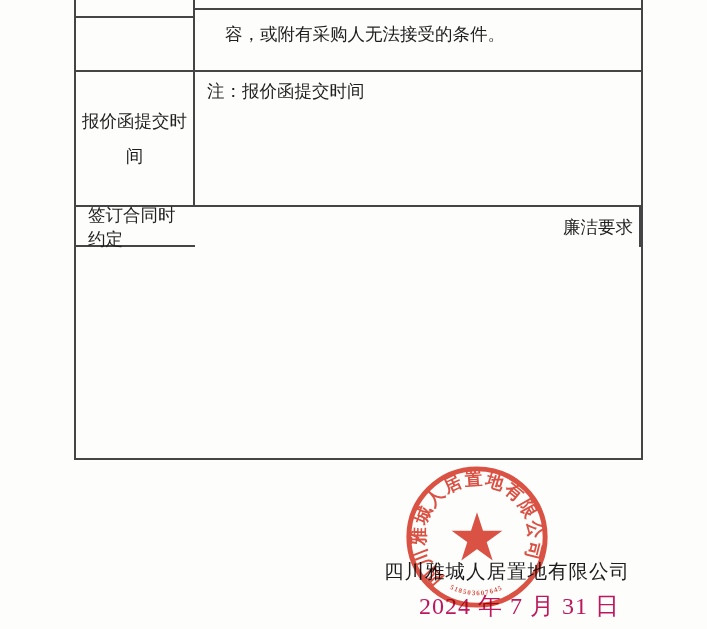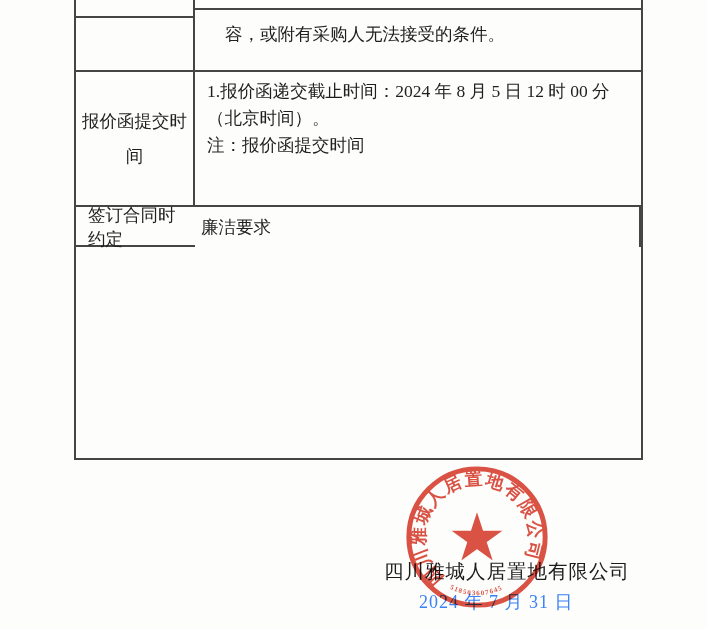--- a/index.html
+++ b/index.html
@@ -19,21 +19,21 @@
     border-left:2px solid #454545;
     border-right:2px solid #454545;
     border-bottom:2px solid #454545;
     display:grid;
     grid-template-columns:119px 1fr;
     grid-template-rows:10px 62px 135px 40px auto;
   }
   .cell{box-sizing:border-box;}
   .label-cell{
     border-right:2px solid #454545;
-    display:flex;align-items:center;justify-content:flex-start;
+    display:flex;align-items:center;justify-content:flex-end;
     text-align:center;
     font-size:17.5px;
     line-height:2.0;
     padding:8px 6px;
   }
   .hline{border-bottom:2px solid #454545;}
   .content-cell{
     padding:6px 12px 4px 12px;
     font-size:17.5px;
   }
@@ -43,22 +43,22 @@
   .row1-content{padding-top:9px;}
   .row3-content{display:flex;align-items:center;}
   
   .sig-company{
     position:absolute;left:384px;top:558px;
     font-size:19.5px;letter-spacing:1px;
     color:#1c1c1c;white-space:nowrap;
   }
   .sig-date{
     position:absolute;left:419px;top:590px;
-    font-size:18px;letter-spacing:1px;
-    color:#3b82f6;white-space:nowrap;
+    font-size:24px;letter-spacing:1px;
+    color:#be185d;white-space:nowrap;
   }
   
   .seal{
     position:absolute;left:398px;top:458px;
     width:158px;height:158px;
     opacity:0.88;
     mix-blend-mode:multiply;
     pointer-events:none;
   }
   .seal text{font-family:"Liberation Serif","DejaVu Serif",serif;font-weight:bold;}
@@ -75,21 +75,20 @@
 
     <div class="cell label-cell hline"></div>
     <div class="cell content-cell row1-content lh-tall hline">
       <p>容，或附有采购人无法接受的条件。</p>
     </div>
 
     <div class="cell label-cell hline">
       <span>报价函提交时间</span>
     </div>
     <div class="cell content-cell lh-mid hline">
-      <p>1.报价函递交截止时间：2024 年 8 月 5 日 12 时 00 分（北京时间）。</p>
       <p>注：报价函提交时间</p>
     </div>
 
     <div class="cell content-cell row3-content hline">
       <p>签订合同时约定</p>
     </div>
 
     <div class="cell label-cell">
       <span>廉洁要求</span>
     </div>

